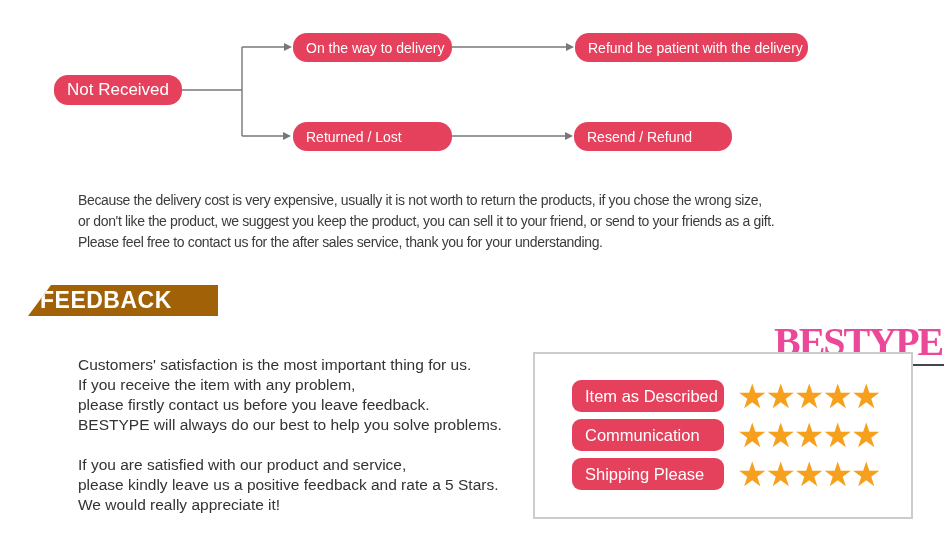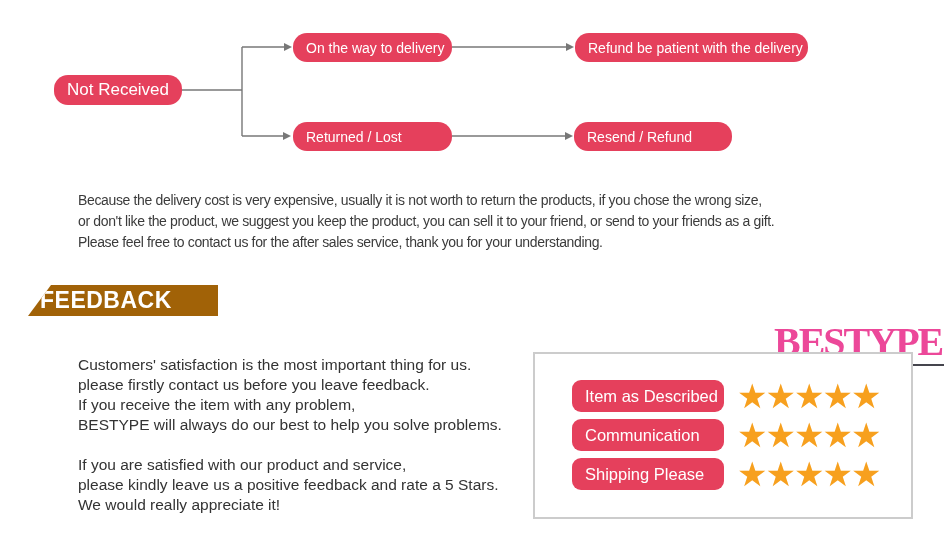--- a/index.html
+++ b/index.html
@@ -132,22 +132,22 @@
     <div>Please feel free to contact us for the after sales service, thank you for your understanding.</div>
   </div>
 
   <div id="feedback-banner">
     <span>FEEDBACK</span>
   </div>
   <div id="brand-logo">BESTYPE</div>
 
   <div id="feedback-message">
     <div>Customers' satisfaction is the most important thing for us.</div>
+    <div>If you receive the item with any problem,</div>
     <div>please firstly contact us before you leave feedback.</div>
-    <div>If you receive the item with any problem,</div>
     <div>BESTYPE will always do our best to help you solve problems.</div>
     <div class="gap-above">If you are satisfied with our product and service,</div>
     <div>please kindly leave us a positive feedback and rate a 5 Stars.</div>
     <div>We would really appreciate it!</div>
   </div>
 
   <div id="rating-box">
     <div id="rating-rows">
       <div class="rating-row">
         <div class="rating-label">Item as Described</div>

